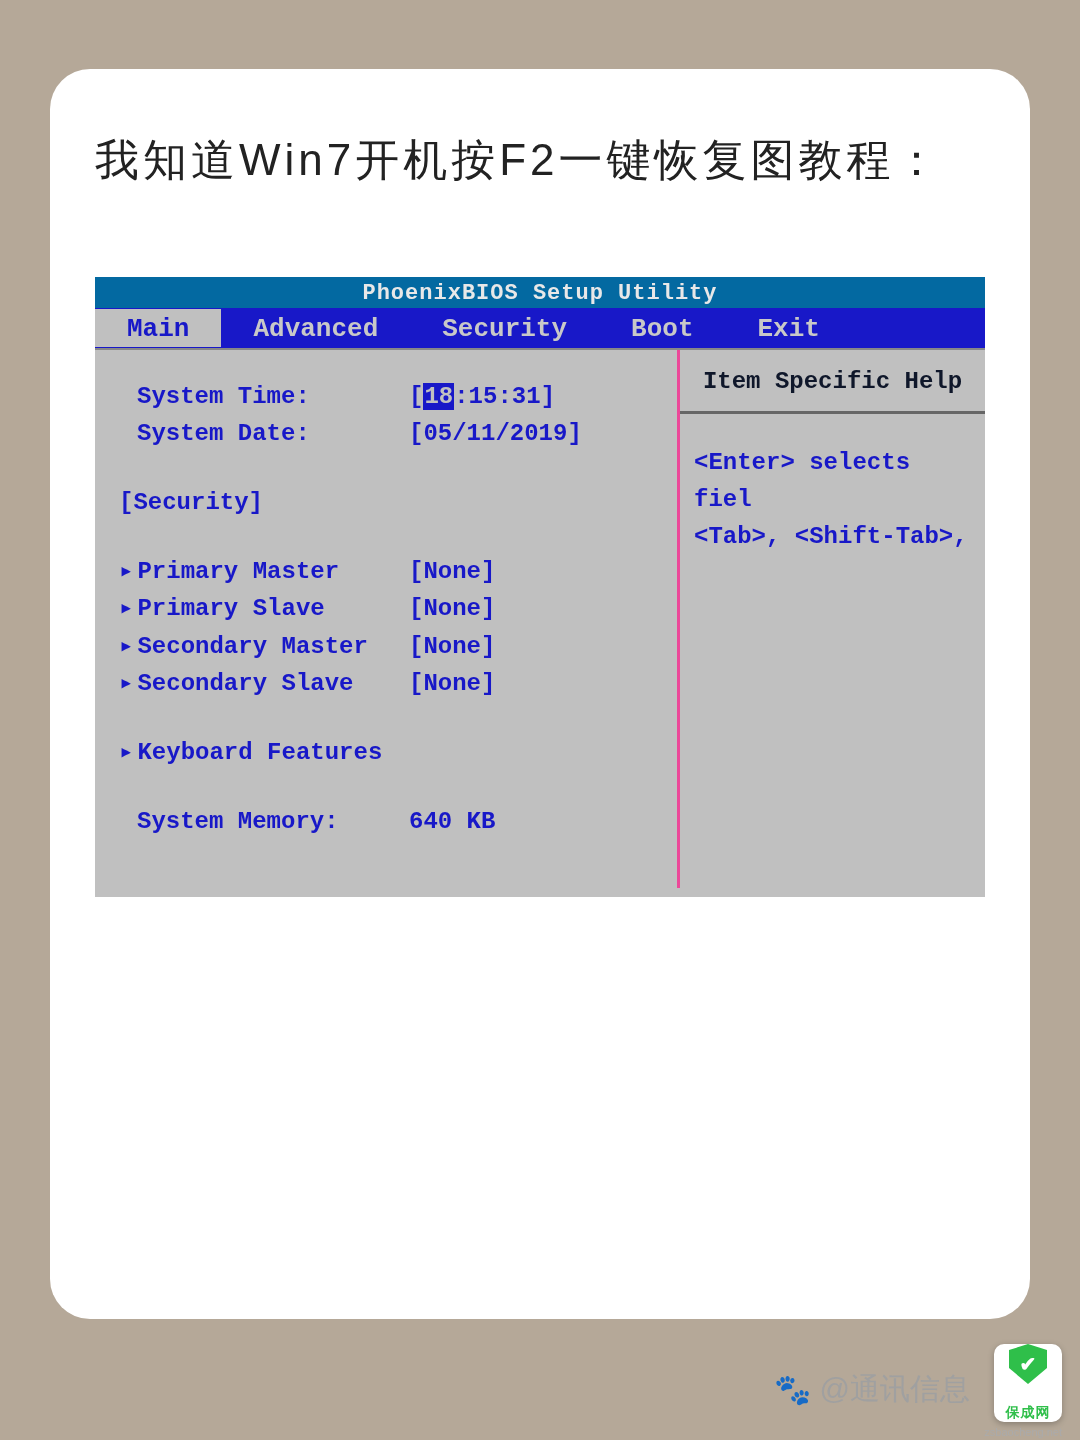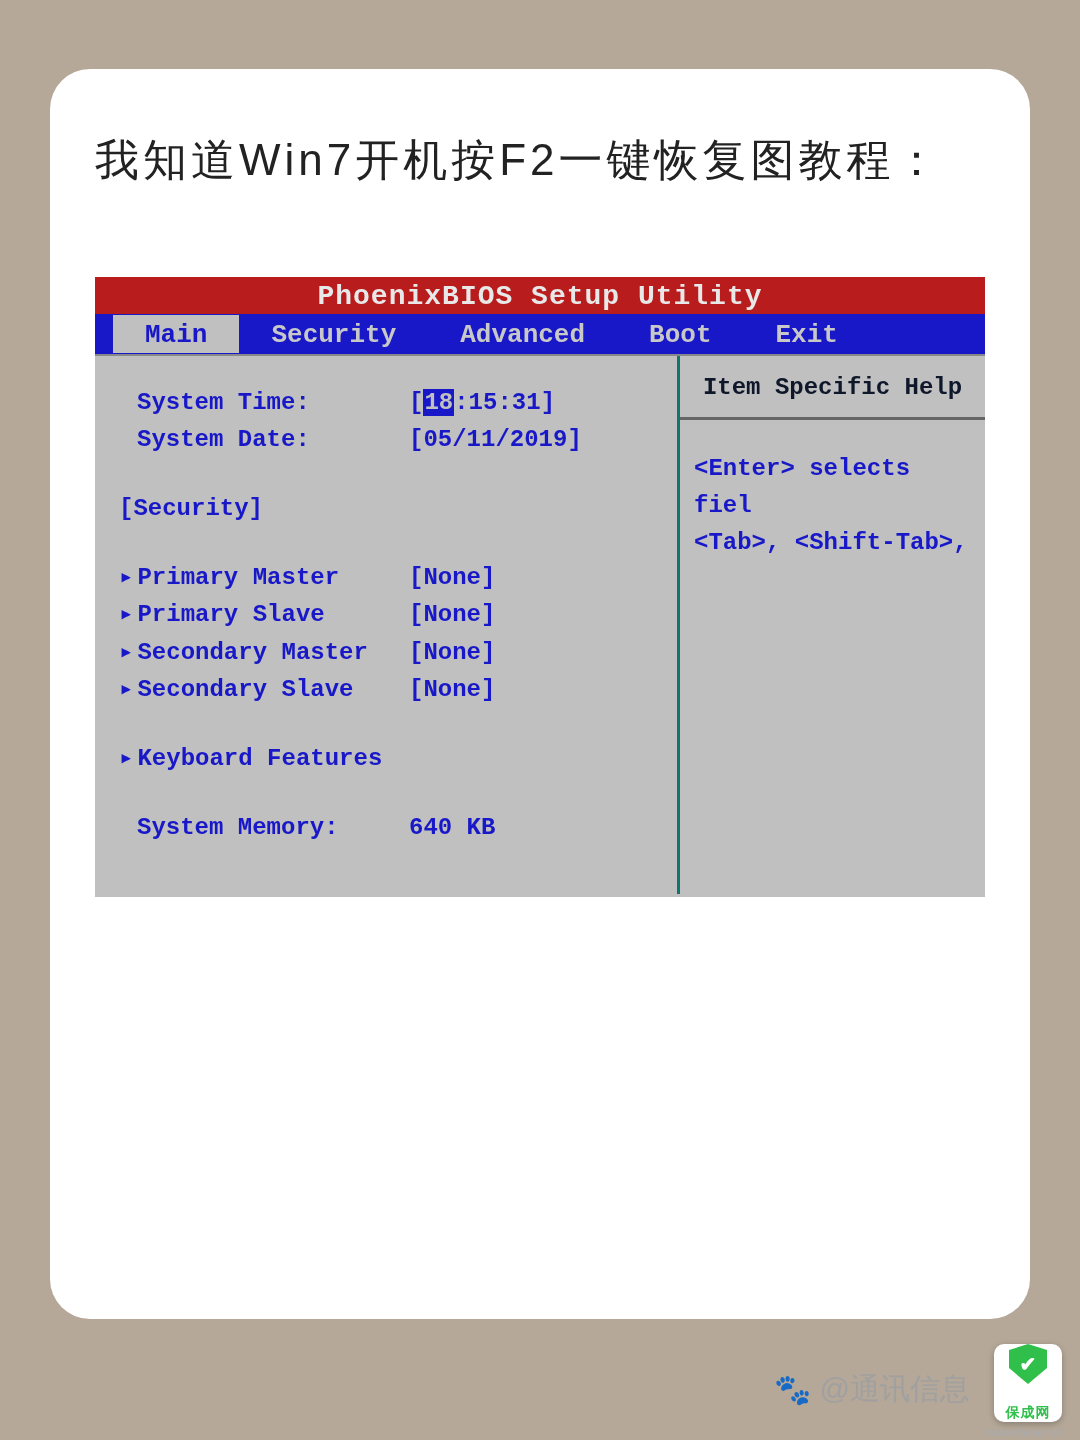--- a/index.html
+++ b/index.html
@@ -39,53 +39,52 @@
   .bios {
     width: 890px;
     height: 620px;
     margin: 0 auto;
     background: #c0c0c0;
     font-family: "Courier New", monospace;
     overflow: hidden;
     position: relative;
   }
   .bios-titlebar {
-    background: #b91c1c;
+    background: #0369a1;
     color: #e8e8e8;
-    font-size: 28px;
+    font-size: 22px;
     text-align: center;
     padding: 4px 0 2px;
     letter-spacing: 1px;
     font-weight: bold;
   }
   .bios-menubar {
     background: #1818c8;
     height: 40px;
     display: flex;
     align-items: center;
-    padding-left: 18px;
   }
   .menu-item {
     color: #c8c8c8;
     font-size: 26px;
     padding: 5px 32px 3px;
     font-weight: bold;
   }
   .menu-item.active {
     background: #c0c0c0;
     color: #1818c8;
   }
   .bios-body {
     display: flex;
     height: 540px;
     border-top: 2px solid #888;
   }
   .bios-left {
     flex: 0 0 585px;
-    border-right: 3px solid #0f766e;
+    border-right: 3px solid #ec4899;
     padding: 28px 8px 0 24px;
     position: relative;
   }
   .bios-right {
     flex: 1;
     padding: 0;
   }
   .help-header {
     text-align: center;
     color: #0f172a;
@@ -187,22 +186,22 @@
 </head>
 <body>
 
 <div class="card">
   <div class="title">我知道Win7开机按F2一键恢复图教程：</div>
 
   <div class="bios">
     <div class="bios-titlebar">PhoenixBIOS Setup Utility</div>
     <div class="bios-menubar">
       <div class="menu-item active">Main</div>
+      <div class="menu-item">Advanced</div>
       <div class="menu-item">Security</div>
-      <div class="menu-item">Advanced</div>
       <div class="menu-item">Boot</div>
       <div class="menu-item">Exit</div>
     </div>
     <div class="bios-body">
       <div class="bios-left">
 
         <div class="bios-row">
           <span class="label plain">System Time:</span>
           <span class="value time-val">[<span class="sel">18</span><span>:15:31]</span></span>
         </div>

